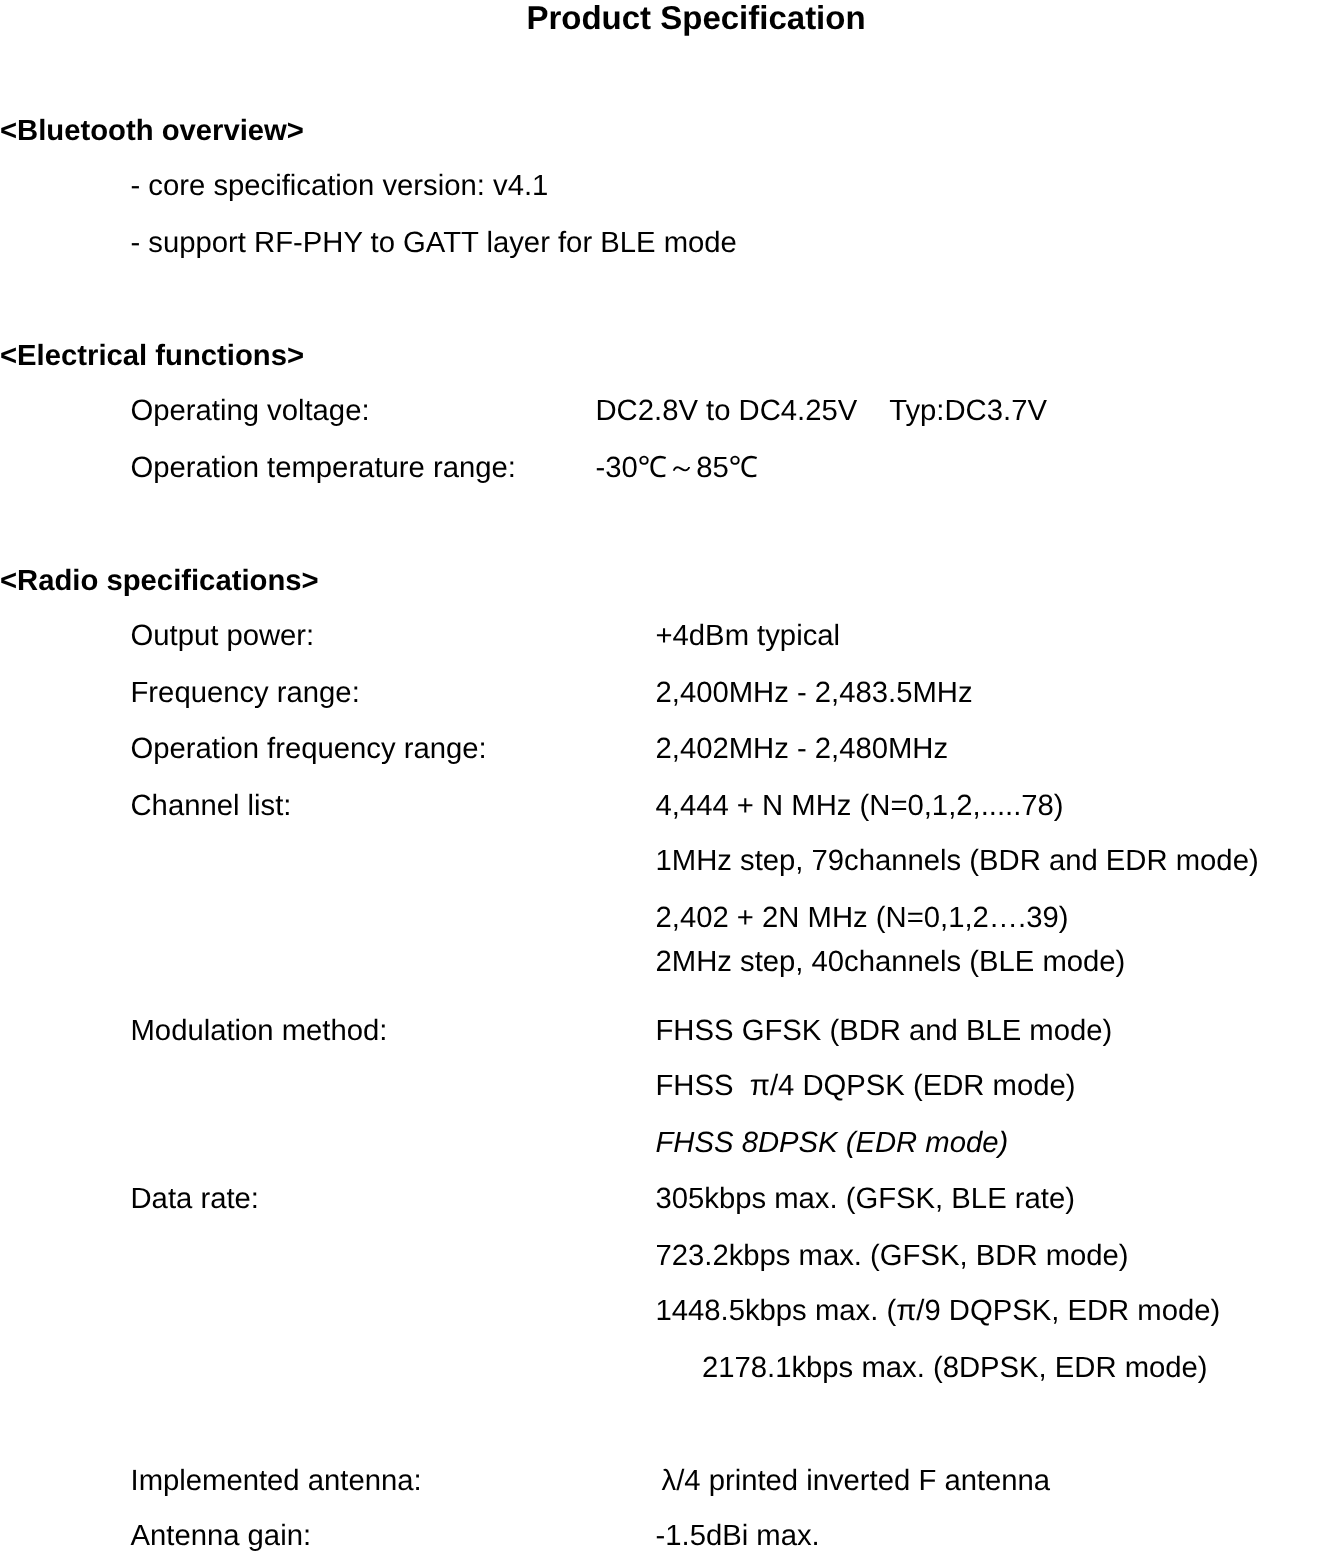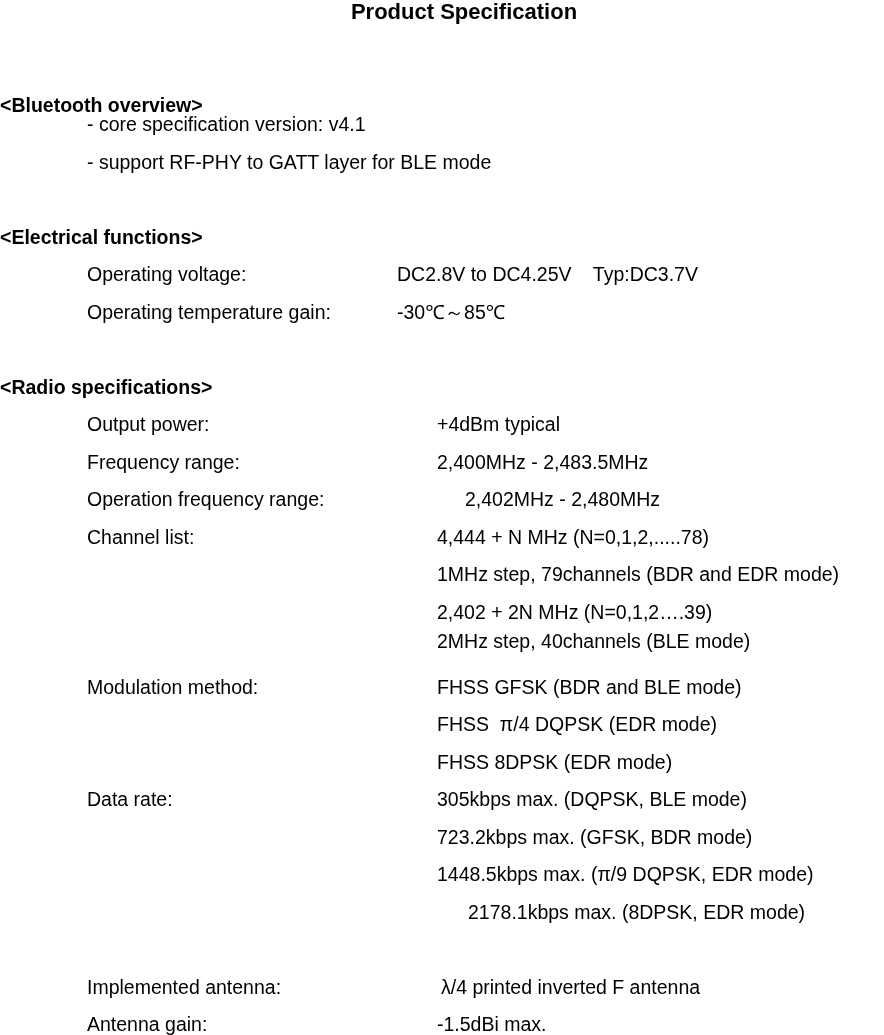--- a/index.html
+++ b/index.html
@@ -13,54 +13,54 @@
   .item { left: 87px; }
   .v1 { left: 397px; }
   .v2 { left: 437px; }
 </style>
 </head>
 <body>
 
 <div>
   <div class="abs title">Product Specification</div>
 
-  <div class="abs section" style="top:78px;margin-top:18px;">&lt;Bluetooth overview&gt;</div>
+  <div class="abs section" style="top:78px;">&lt;Bluetooth overview&gt;</div>
   <div class="abs item" style="top:115px;">- core specification version: v4.1</div>
   <div class="abs item" style="top:153px;">- support RF-PHY to GATT layer for BLE mode</div>
 
   <div class="abs section" style="top:228px;">&lt;Electrical functions&gt;</div>
   <div class="abs item" style="top:265px;">Operating voltage:</div>
   <div class="abs v1" style="top:265px; white-space:pre;text-align:center;">DC2.8V to DC4.25V    Typ:DC3.7V</div>
-  <div class="abs item" style="top:303px;">Operating temperature gain:</div>
+  <div class="abs item" style="top:303px;">Operation temperature range:</div>
   <div class="abs v1" style="top:303px;">-30℃～85℃</div>
 
   <div class="abs section" style="top:378px;">&lt;Radio specifications&gt;</div>
 
   <div class="abs item" style="top:415px;">Output power:</div>
   <div class="abs v2" style="top:415px;">+4dBm typical</div>
 
   <div class="abs item" style="top:453px;">Frequency range:</div>
   <div class="abs v2" style="top:453px;">2,400MHz - 2,483.5MHz</div>
 
   <div class="abs item" style="top:490px;">Operation frequency range:</div>
-  <div class="abs v2" style="top:490px;margin-left:28px;">2,402MHz - 2,480MHz</div>
+  <div class="abs v2" style="top:490px;">2,402MHz - 2,480MHz</div>
 
   <div class="abs item" style="top:528px;">Channel list:</div>
   <div class="abs v2" style="top:528px;">4,444 + N MHz (N=0,1,2,.....78)</div>
   <div class="abs v2" style="top:565px;">1MHz step, 79channels (BDR and EDR mode)</div>
   <div class="abs v2" style="top:603px;">2,402 + 2N MHz (N=0,1,2….39)</div>
   <div class="abs v2" style="top:632px;">2MHz step, 40channels (BLE mode)</div>
 
   <div class="abs item" style="top:678px;">Modulation method:</div>
   <div class="abs v2" style="top:678px;">FHSS GFSK (BDR and BLE mode)</div>
   <div class="abs v2" style="top:715px; white-space:pre;">FHSS  π/4 DQPSK (EDR mode)</div>
-  <div class="abs v2" style="top:753px;">FHSS 8DPSK (EDR mode)</div>
+  <div class="abs v2" style="top:753px;font-style:italic;">FHSS 8DPSK (EDR mode)</div>
 
   <div class="abs item" style="top:790px;">Data rate:</div>
-  <div class="abs v2" style="top:790px;">305kbps max. (DQPSK, BLE mode)</div>
+  <div class="abs v2" style="top:790px;">305kbps max. (GFSK, BLE rate)</div>
   <div class="abs v2" style="top:828px;">723.2kbps max. (GFSK, BDR mode)</div>
   <div class="abs v2" style="top:865px;">1448.5kbps max. (π/9 DQPSK, EDR mode)</div>
   <div class="abs v2" style="top:903px;margin-left:31px;">2178.1kbps max. (8DPSK, EDR mode)</div>
 
   <div class="abs item" style="top:978px;">Implemented antenna:</div>
   <div class="abs v2" style="top:978px; left:441px;">λ/4 printed inverted F antenna</div>
 
   <div class="abs item" style="top:1015px;">Antenna gain:</div>
   <div class="abs v2" style="top:1015px;">-1.5dBi max.</div>
 </div>

